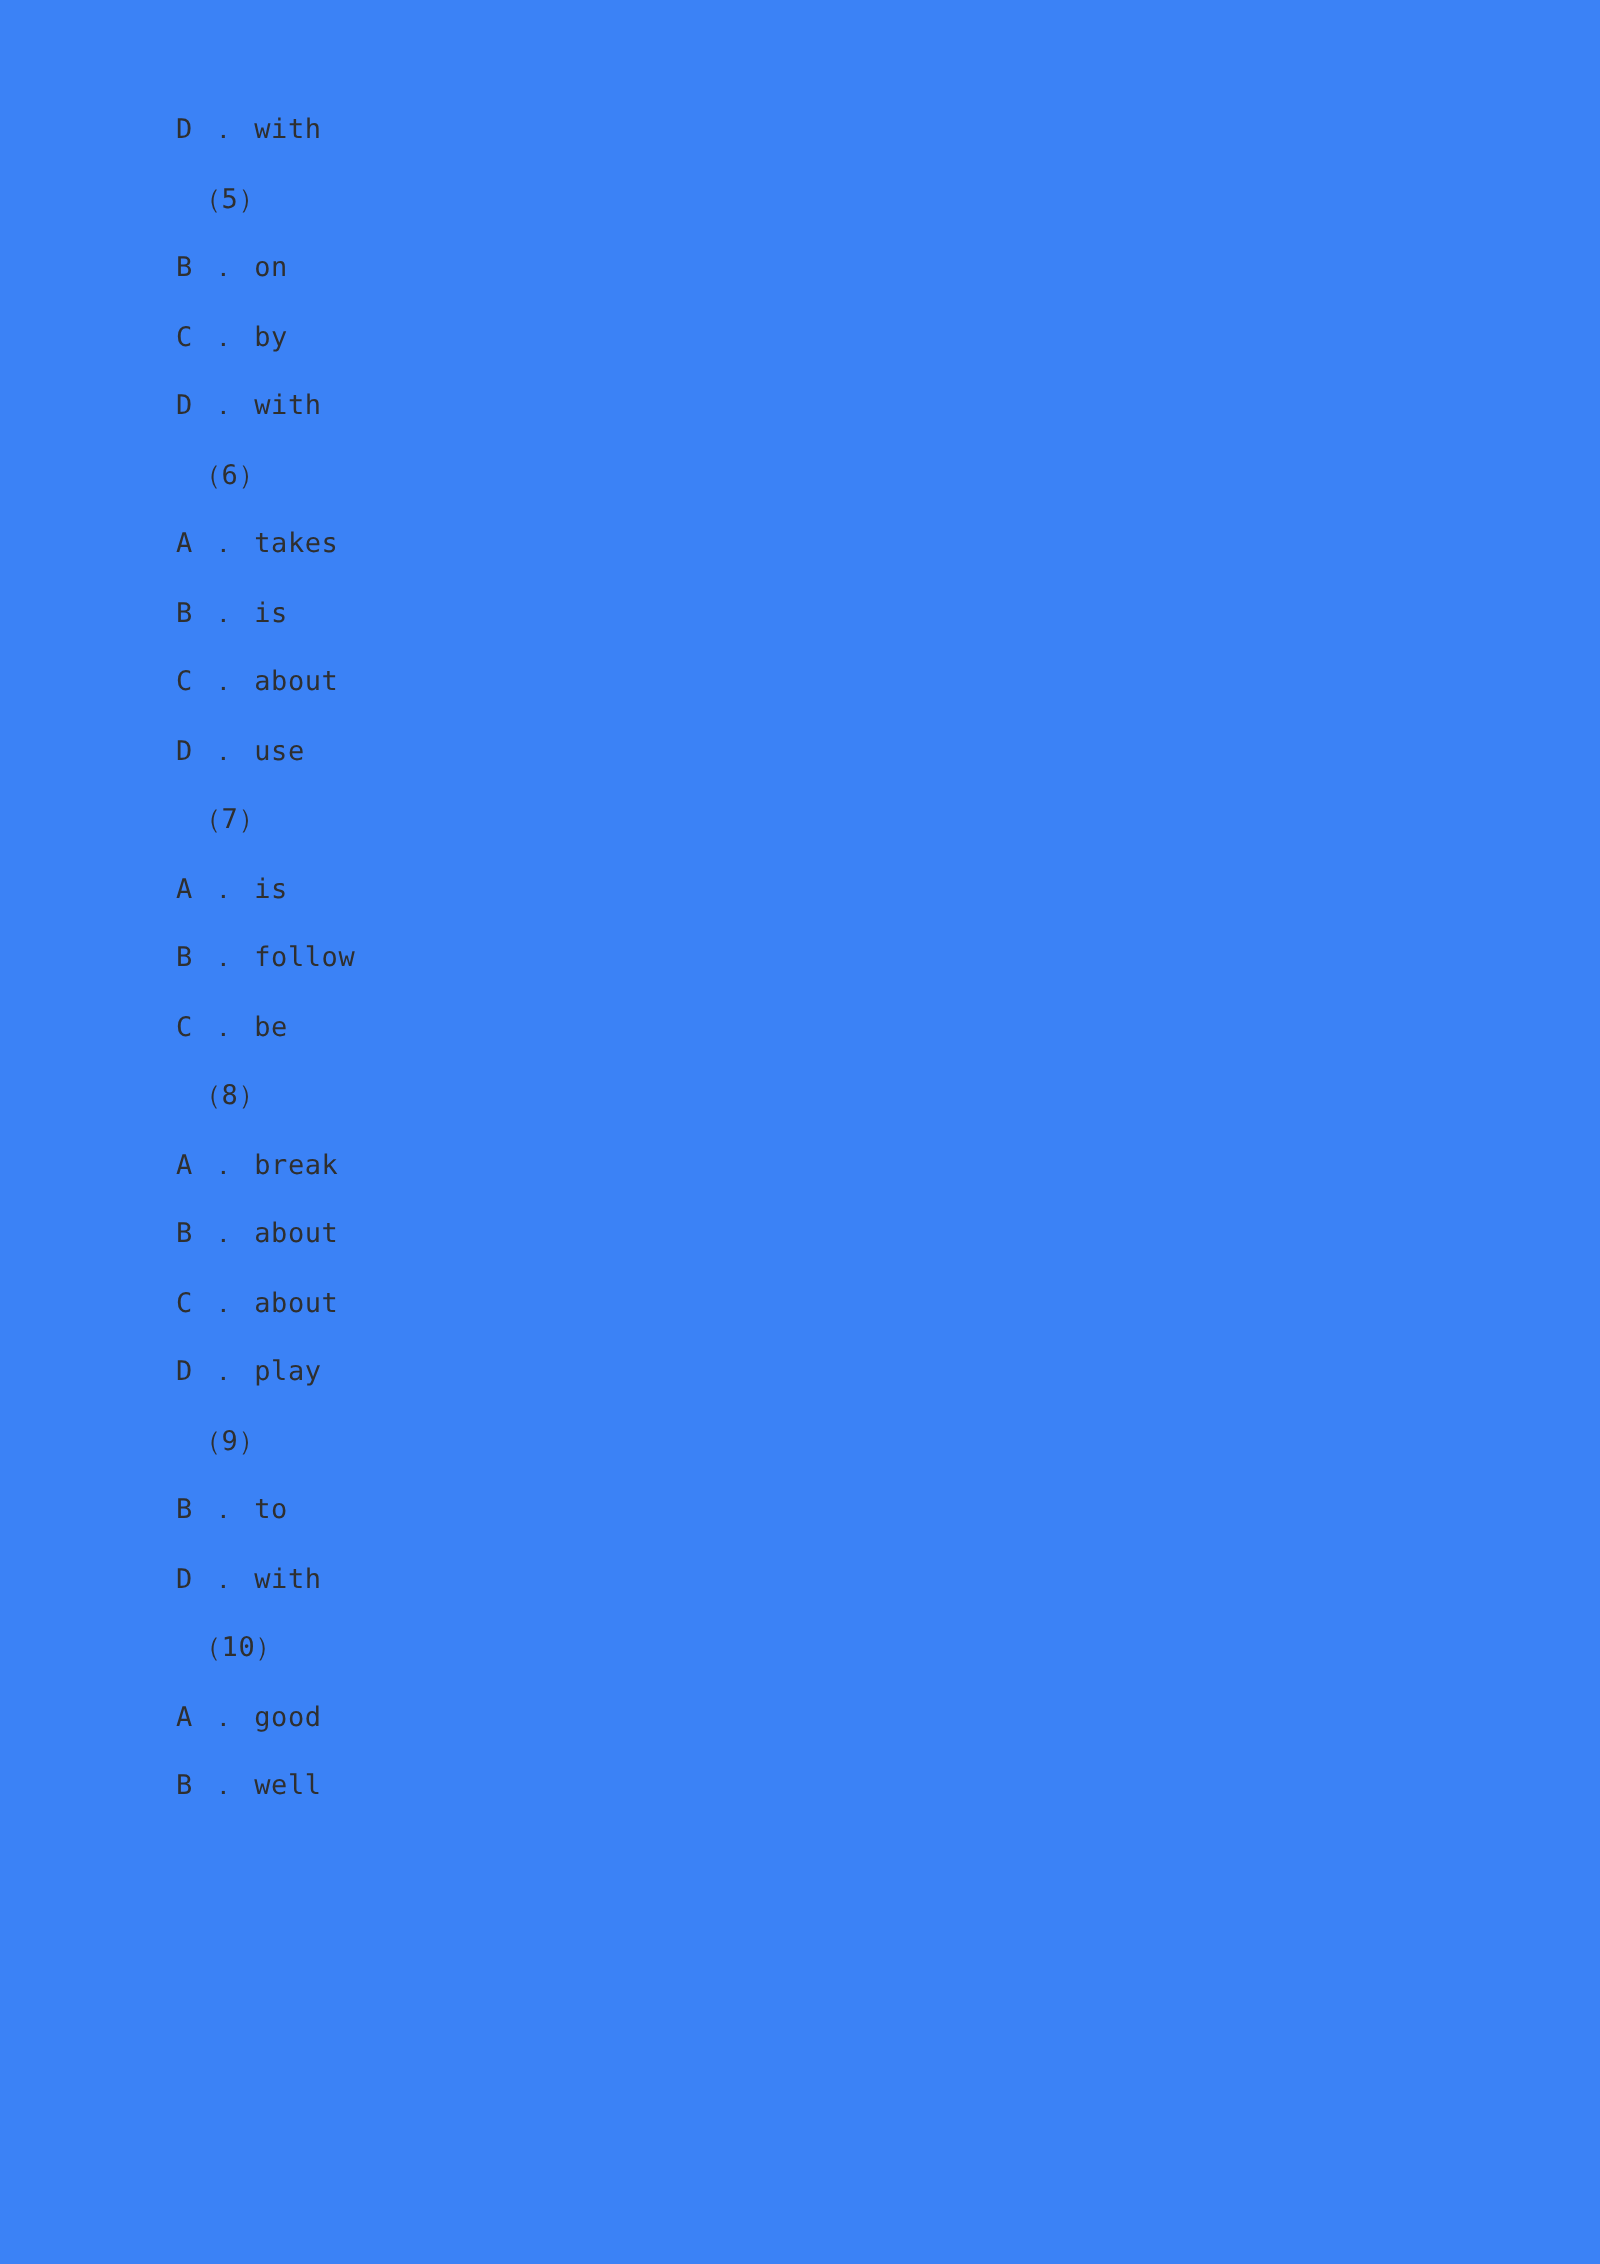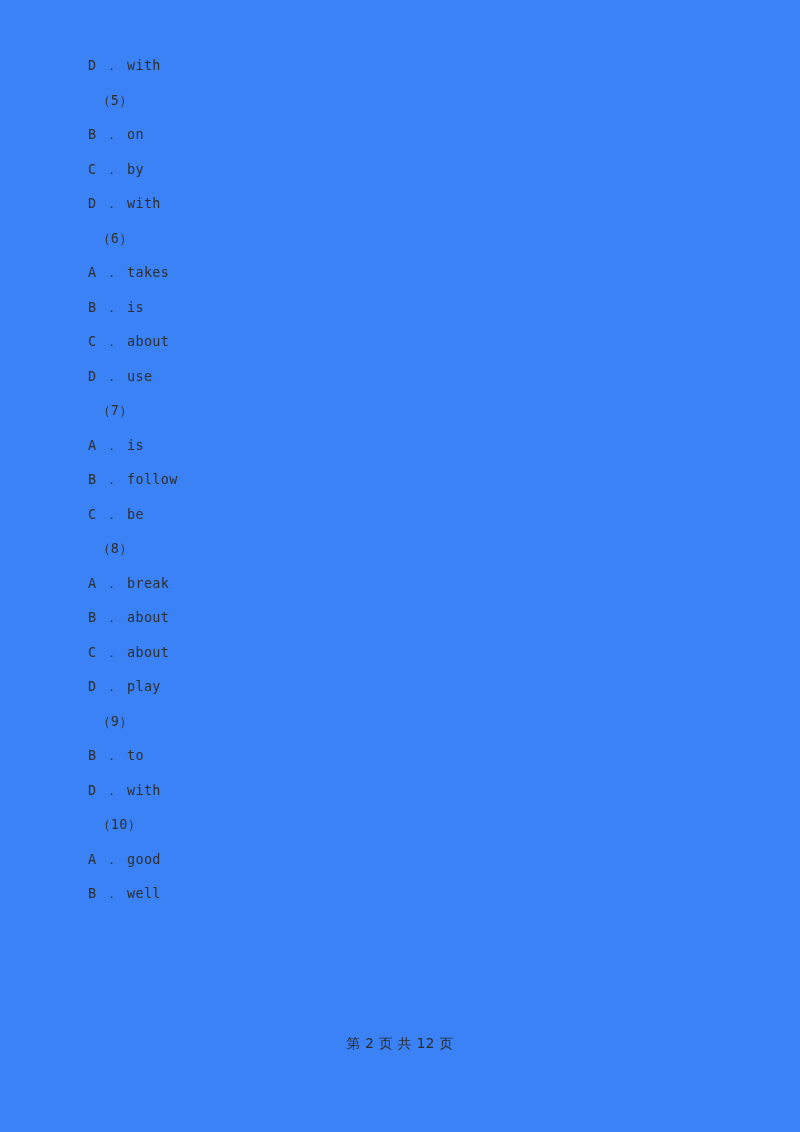--- a/index.html
+++ b/index.html
@@ -87,14 +87,13 @@
       <div class="line option">B ． about</div>
       <div class="line option">C ． about</div>
       <div class="line option">D ． play</div>
       <div class="line group-num">（9）</div>
       <div class="line option">B ． to</div>
       <div class="line option">D ． with</div>
       <div class="line group-num">（10）</div>
       <div class="line option">A ． good</div>
       <div class="line option">B ． well</div>
     </div>
-  <div class="footer">第 2 页 共 12 页</div>
 </div>
 
 </body></html>

